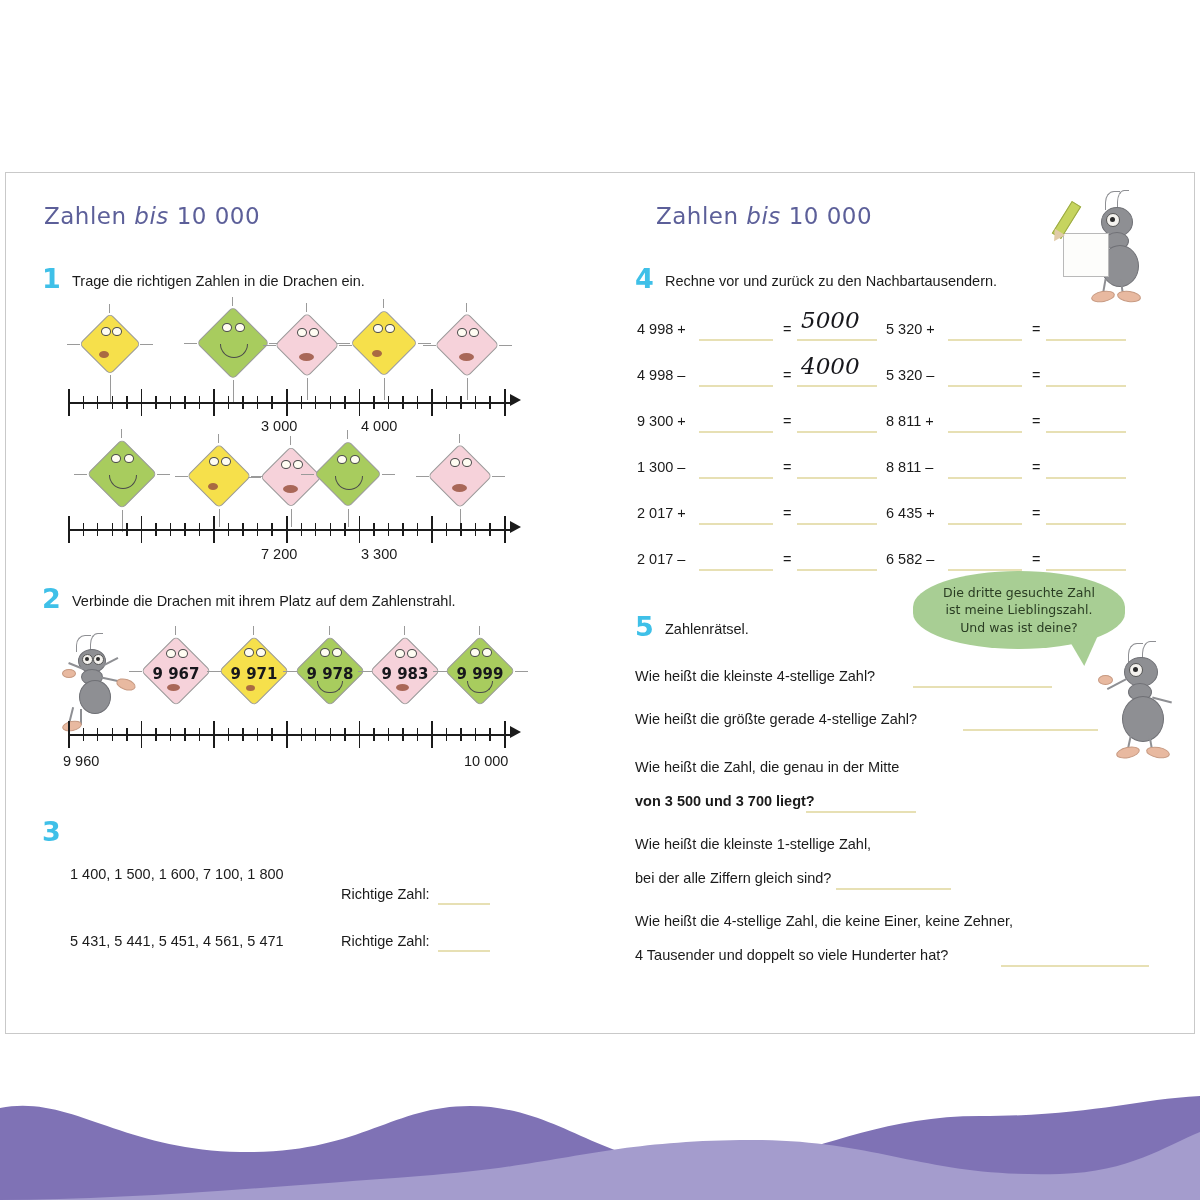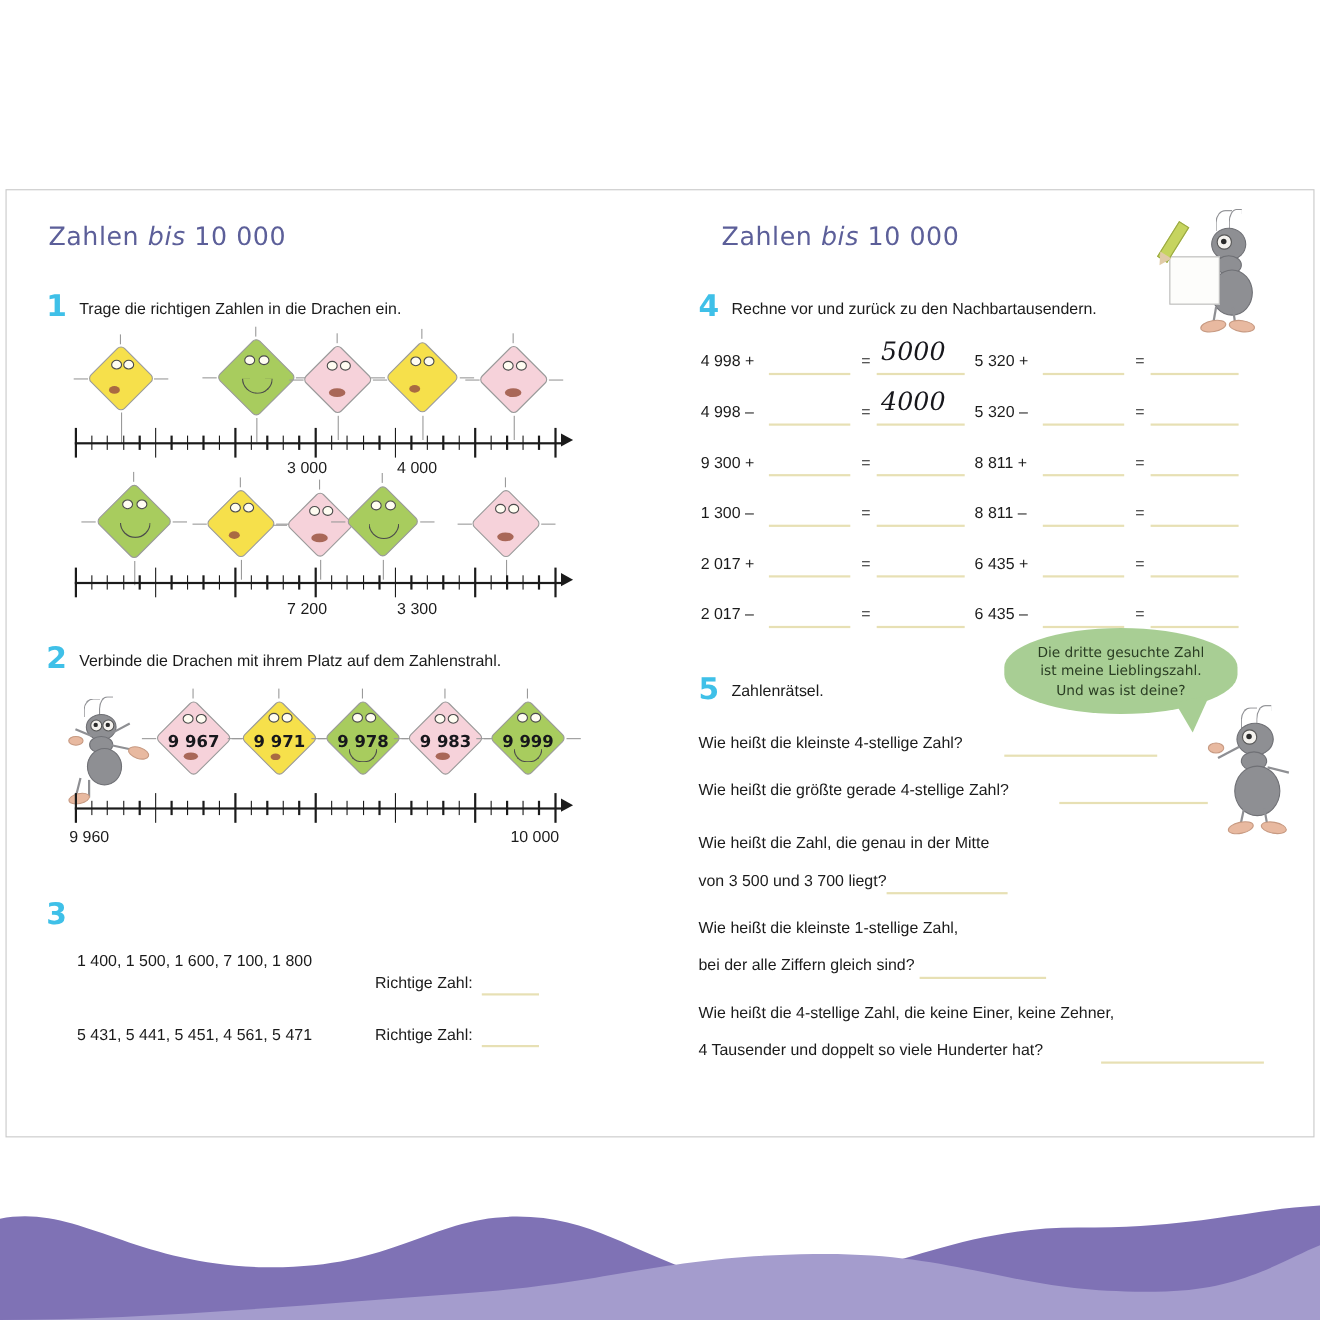--- a/index.html
+++ b/index.html
@@ -545,21 +545,21 @@
         <div class="eq" style="left: 431px; top: 240px;">=</div>
         <div class="blank" style="left: 445px; top: 258px; width: 80px;"></div>
         <div class="task-text" style="left: 285px; top: 286px;">8 811 –</div>
         <div class="blank" style="left: 347px; top: 304px; width: 74px;"></div>
         <div class="eq" style="left: 431px; top: 286px;">=</div>
         <div class="blank" style="left: 445px; top: 304px; width: 80px;"></div>
         <div class="task-text" style="left: 285px; top: 332px;">6 435 +</div>
         <div class="blank" style="left: 347px; top: 350px; width: 74px;"></div>
         <div class="eq" style="left: 431px; top: 332px;">=</div>
         <div class="blank" style="left: 445px; top: 350px; width: 80px;"></div>
-        <div class="task-text" style="left: 285px; top: 378px;">6 435 –</div>
+        <div class="task-text" style="left: 285px; top: 378px;">6 582 –</div>
         <div class="blank" style="left: 347px; top: 396px; width: 74px;"></div>
         <div class="eq" style="left: 431px; top: 378px;">=</div>
         <div class="blank" style="left: 445px; top: 396px; width: 80px;"></div>
       </div>
 
     <div class="bubble" style="left:312px;top:398px;width:212px;height:78px;">Die dritte gesuchte Zahl
 ist meine Lieblingszahl.
 Und was ist deine?</div>
     <div class="bubble-tail" style="left:470px;top:462px;"></div>
 
@@ -583,21 +583,21 @@
     <div class="exnum" style="left:34px;top:440px;">5</div>
     <div class="instr" style="left:64px;top:446px;">Zahlenrätsel.</div>
 
     <div class="task-text" style="left:34px;top:495px;">Wie heißt die kleinste 4-stellige Zahl?</div>
     <div class="blank" style="left:312px;top:513px;width:139px;"></div>
 
     <div class="task-text" style="left:34px;top:538px;">Wie heißt die größte gerade 4-stellige Zahl?</div>
     <div class="blank" style="left:362px;top:556px;width:135px;"></div>
 
     <div class="task-text" style="left:34px;top:586px;">Wie heißt die Zahl, die genau in der Mitte</div>
-    <div class="task-text" style="left:34px;top:620px;">von 3 500 und 3 700 liegt?</div>
+    <div class="task-text" style="left:34px;top:620px;font-weight:bold;">von 3 500 und 3 700 liegt?</div>
     <div class="blank" style="left:205px;top:638px;width:110px;"></div>
 
     <div class="task-text" style="left:34px;top:663px;">Wie heißt die kleinste 1-stellige Zahl,</div>
     <div class="task-text" style="left:34px;top:697px;">bei der alle Ziffern gleich sind?</div>
     <div class="blank" style="left:235px;top:715px;width:115px;"></div>
 
     <div class="task-text" style="left:34px;top:740px;">Wie heißt die 4-stellige Zahl, die keine Einer, keine Zehner,</div>
     <div class="task-text" style="left:34px;top:774px;">4 Tausender und doppelt so viele Hunderter hat?</div>
     <div class="blank" style="left:400px;top:792px;width:148px;"></div>
   </div>

